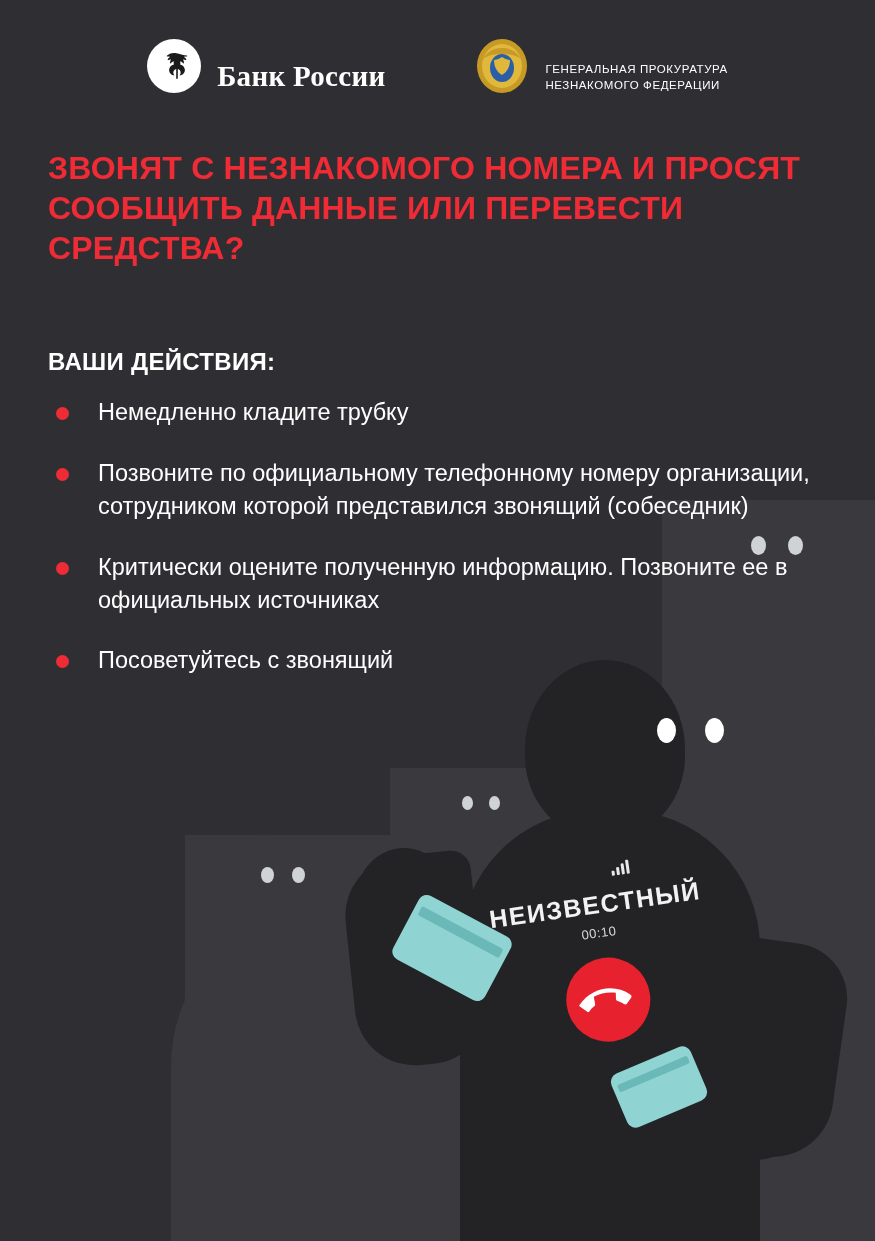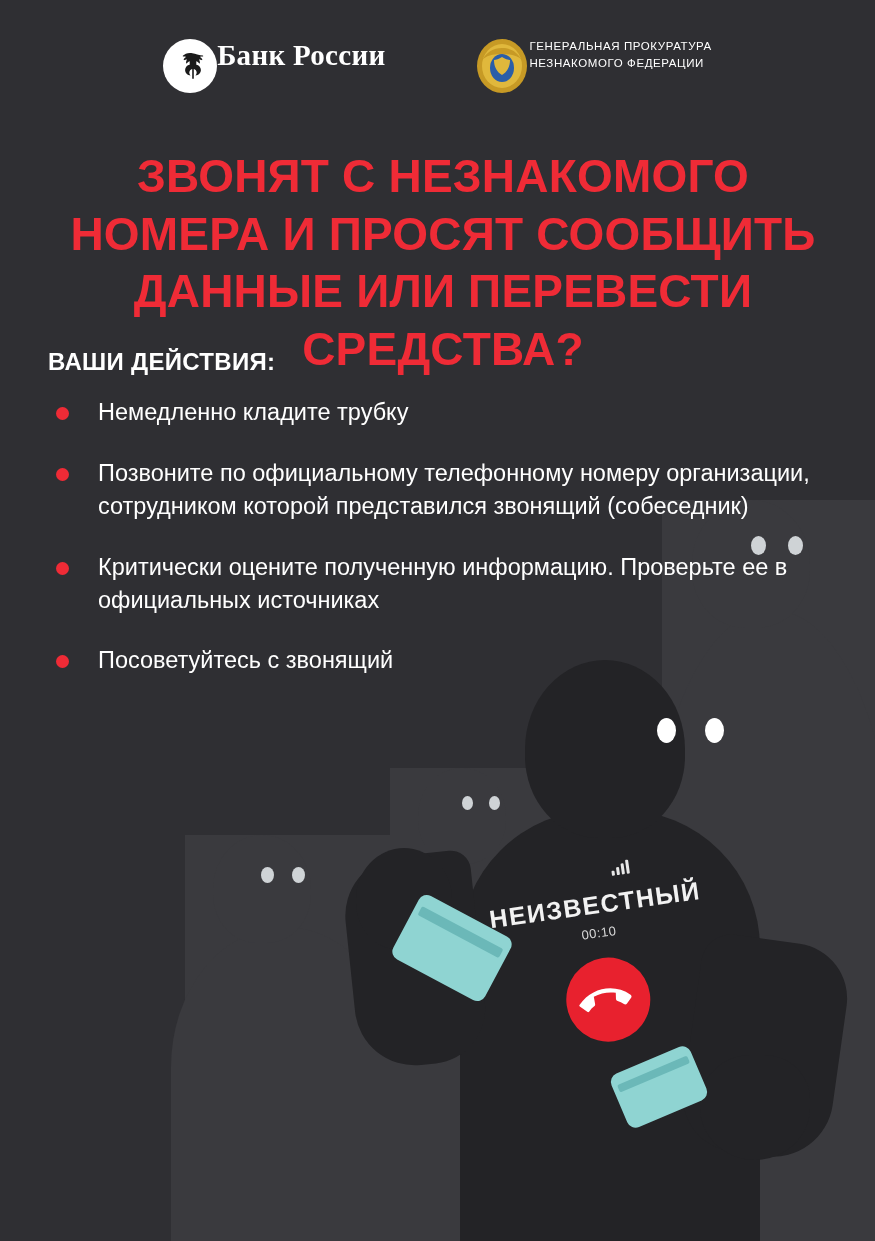--- a/index.html
+++ b/index.html
@@ -228,21 +228,22 @@
     position: absolute;
     left: 0; top: 38px;
     width: 875px;
     display: flex;
     justify-content: center;
     align-items: center;
     gap: 90px;
   }
   .logo-block {
     display: flex;
-    align-items: flex-start;
+    align-items: flex-end;
+    gap: 16px;
   }
   .cbr-mark {
     width: 54px; height: 54px;
     border-radius: 50%;
     background: #ffffff;
     display: flex;
     align-items: center;
     justify-content: center;
   }
   .cbr-text {
@@ -264,26 +265,25 @@
     color: #ffffff;
   }
 
   
   #headline {
     position: absolute;
     left: 48px;
     top: 148px;
     width: 790px;
     color: #ef2b36;
-    font-size: 46px;
+    font-size: 32px;
     font-weight: bold;
     line-height: 1.25;
     letter-spacing: 0.2px;
     text-transform: uppercase;
-    text-align: center;
   }
   #actions-title {
     position: absolute;
     left: 48px;
     top: 348px;
     font-size: 24px;
     font-weight: bold;
     letter-spacing: 0.3px;
     color: #ffffff;
   }
@@ -421,21 +421,21 @@
     <li>
       <span class="dot"></span>
       <span>Немедленно кладите трубку</span>
     </li>
     <li>
       <span class="dot"></span>
       <span>Позвоните по официальному телефонному номеру организации, сотрудником которой представился звонящий (собеседник)</span>
     </li>
     <li>
       <span class="dot"></span>
-      <span>Критически оцените полученную информацию. Проверьте ее в официальных источниках</span>
+      <span>Критически оцените полученную информацию. Позвоните ее в официальных источниках</span>
     </li>
     <li>
       <span class="dot"></span>
       <span>Посоветуйтесь с звонящий</span>
     </li>
   </ul>
 
 </div>
 
 </body></html>

